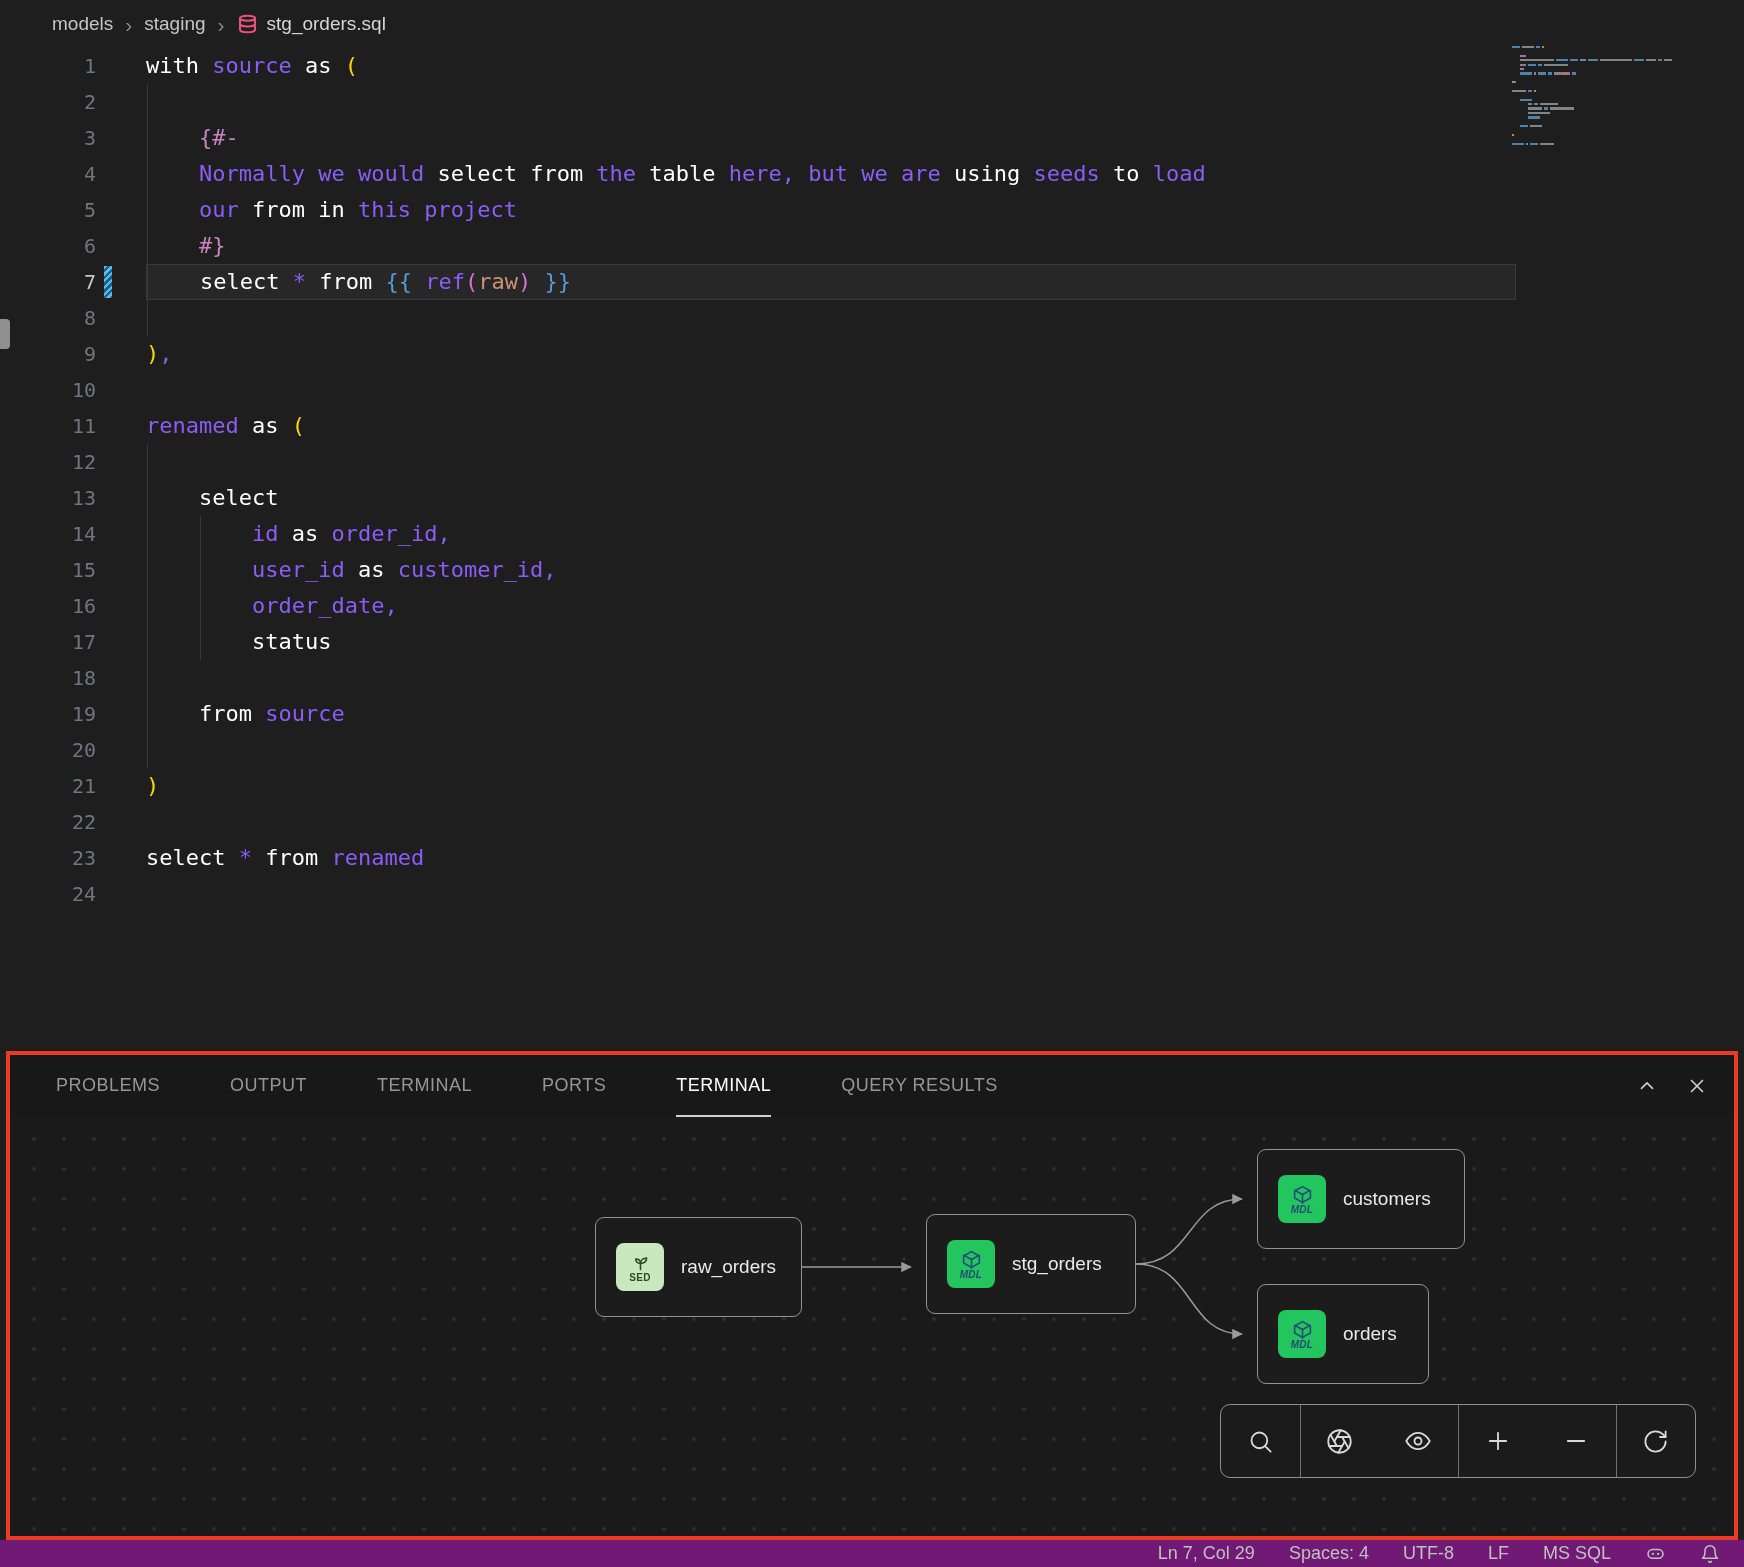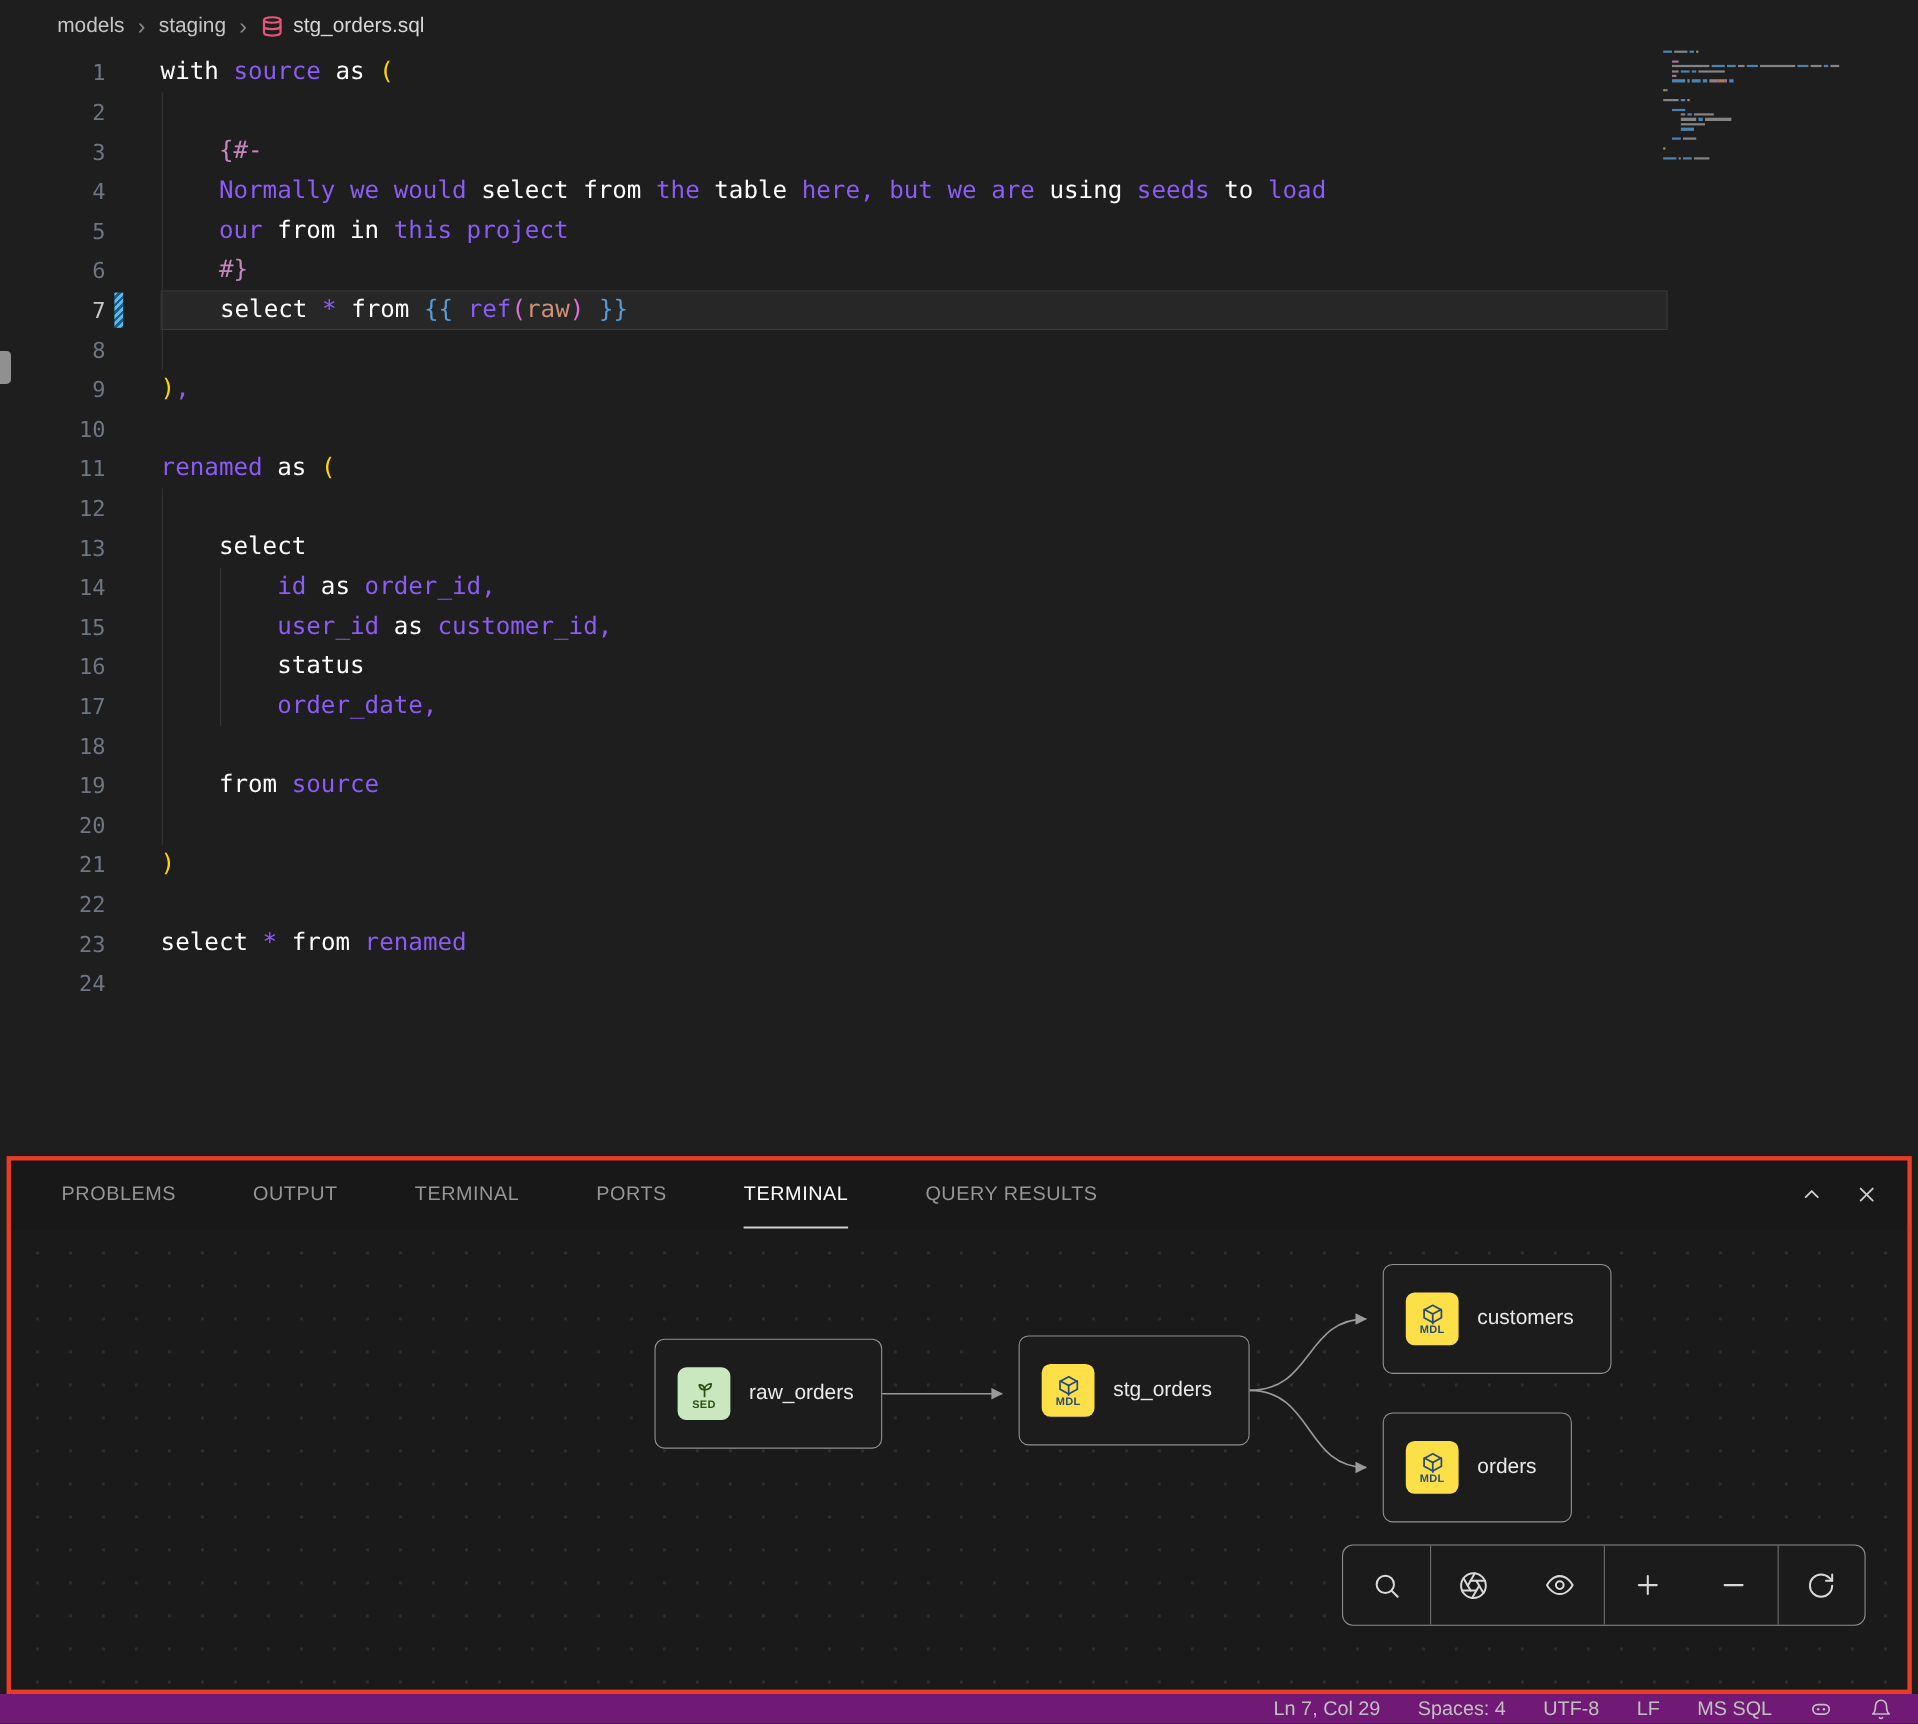--- a/index.html
+++ b/index.html
@@ -63,21 +63,21 @@
   .canvas{position:relative;width:100%;height:419px;background-color:#1a1a1a;
     background-image:radial-gradient(circle,#2d2d2d 1.6px,transparent 1.8px);
     background-size:30px 30px;background-position:9px 7px;overflow:hidden;}
   .edges{position:absolute;left:0;top:0;}
   .edge{stroke:#9a9a9a;stroke-width:1.5;fill:none;}
   .node{position:absolute;height:100px;background:#1c1c1c;border:1px solid #929292;border-radius:9px;
     display:flex;align-items:center;gap:17px;padding:0 20px;box-sizing:border-box;cursor:pointer;}
   .badge{width:48px;height:48px;border-radius:8px;display:flex;flex-direction:column;
     align-items:center;justify-content:center;gap:0;flex:0 0 48px;}
   .badge.seed{background:#c9e8c0;color:#2d5016;}
-  .badge.model{background:#fde047;color:#274b79;}
+  .badge.model{background:#22c55e;color:#274b79;font-style:italic;}
   .badge-label{font-size:10px;font-weight:bold;letter-spacing:.3px;margin-top:-1px;}
   .node-label{font-size:19px;color:#e9e9e9;white-space:nowrap;}
   .lin-toolbar{position:absolute;left:1210px;top:287px;width:476px;height:74px;
     background:#1b1b1b;border:1px solid #8f8f8f;border-radius:10px;display:flex;box-sizing:border-box;overflow:hidden;}
   .tbtn{flex:1;display:flex;align-items:center;justify-content:center;background:none;border:none;
     cursor:pointer;padding:0;margin:0;}
   .tbtn.div{border-left:1px solid #6f6f6f;}
   
   .statusbar{position:absolute;left:0;top:1540px;width:1744px;height:27px;background:#701a75;
     display:flex;align-items:center;justify-content:flex-end;gap:34px;padding-right:24px;
@@ -140,22 +140,22 @@
         <div class="code-line"><span class="tok-fg">    </span><span class="tok-jinja">#}</span></div>
         <div class="code-line current"><span class="tok-fg">    </span><span class="tok-kw">select</span><span class="tok-fg"> </span><span class="tok-fg">*</span><span class="tok-fg"> </span><span class="tok-kw">from</span><span class="tok-fg"> </span><span class="tok-brace">{{</span><span class="tok-fg"> ref</span><span class="tok-b2">(</span><span class="tok-str">raw</span><span class="tok-b2">)</span><span class="tok-fg"> </span><span class="tok-brace">}}</span></div>
         <div class="code-line"></div>
         <div class="code-line"><span class="tok-b1">)</span><span class="tok-fg">,</span></div>
         <div class="code-line"></div>
         <div class="code-line"><span class="tok-fg">renamed </span><span class="tok-kw">as</span><span class="tok-fg"> </span><span class="tok-b1">(</span></div>
         <div class="code-line"></div>
         <div class="code-line"><span class="tok-fg">    </span><span class="tok-kw">select</span></div>
         <div class="code-line"><span class="tok-fg">        id </span><span class="tok-kw">as</span><span class="tok-fg"> order_id,</span></div>
         <div class="code-line"><span class="tok-fg">        user_id </span><span class="tok-kw">as</span><span class="tok-fg"> customer_id,</span></div>
+        <div class="code-line"><span class="tok-fg">        order_date,</span></div>
         <div class="code-line"><span class="tok-fg">        </span><span class="tok-kw">status</span></div>
-        <div class="code-line"><span class="tok-fg">        order_date,</span></div>
         <div class="code-line"></div>
         <div class="code-line"><span class="tok-fg">    </span><span class="tok-kw">from</span><span class="tok-fg"> source</span></div>
         <div class="code-line"></div>
         <div class="code-line"><span class="tok-b1">)</span></div>
         <div class="code-line"></div>
         <div class="code-line"><span class="tok-kw">select</span><span class="tok-fg"> </span><span class="tok-fg">*</span><span class="tok-fg"> </span><span class="tok-kw">from</span><span class="tok-fg"> renamed</span></div>
         <div class="code-line"></div>
       </div>
   </div>
   <div class="minimap" id="minimap">

